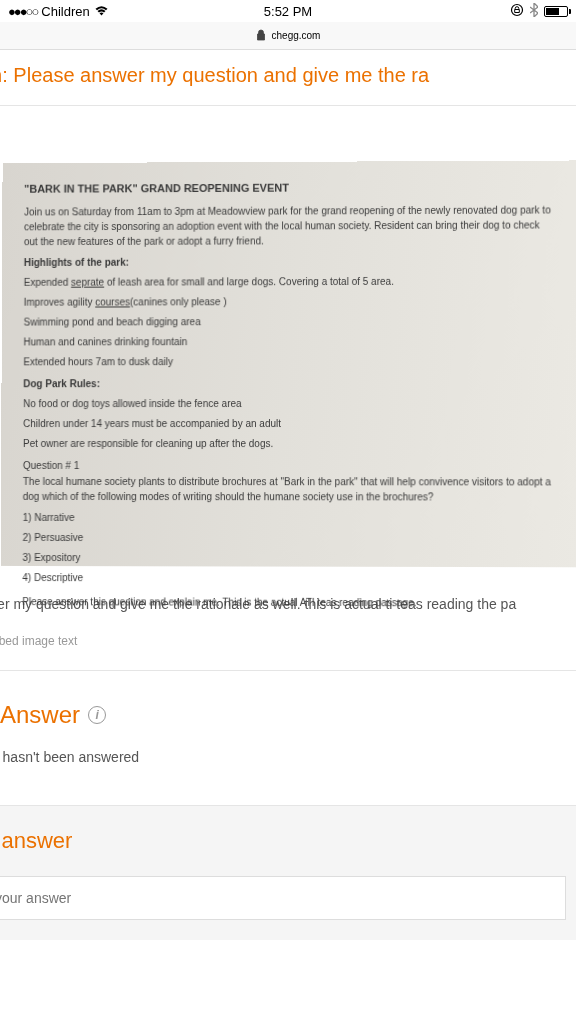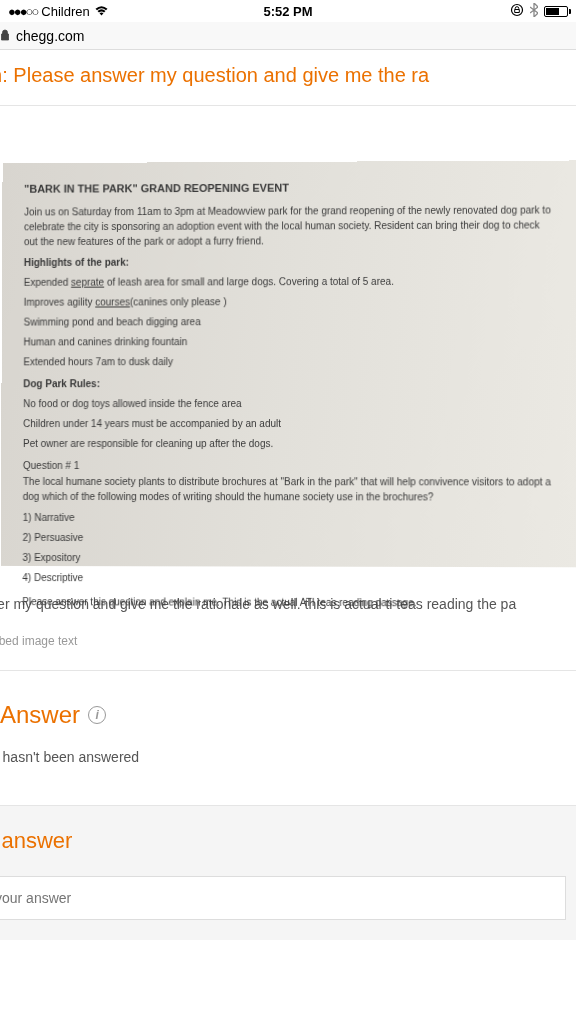--- a/index.html
+++ b/index.html
@@ -14,29 +14,30 @@
       height: 22px;
       background: #fff;
       display: flex;
       align-items: center;
       justify-content: space-between;
       padding: 0 8px;
       font-size: 13px;
       font-weight: 500;
     }
     .status-left { display: flex; align-items: center; gap: 4px; }
-    .status-center { position: absolute; left: 50%; transform: translateX(-50%); font-weight: 700; }
+    .status-center { position: absolute; left: 50%; transform: translateX(-50%); font-weight: 400; }
     .status-right { display: flex; align-items: center; gap: 6px; }
     .signal-dots { letter-spacing: -2px; }
     .browser-bar {
       height: 28px;
       background: #f8f8f8;
       display: flex;
       align-items: center;
-      font-size: 14px;
+      justify-content: center;
+      font-size: 10px;
       gap: 6px;
       border-bottom: 1px solid #ddd;
     }
     .lock-icon { font-size: 11px; }
     .question-header {
       padding: 14px 0 18px 0;
       color: #eb7100;
       font-size: 20px;
       font-weight: 400;
       white-space: nowrap;

